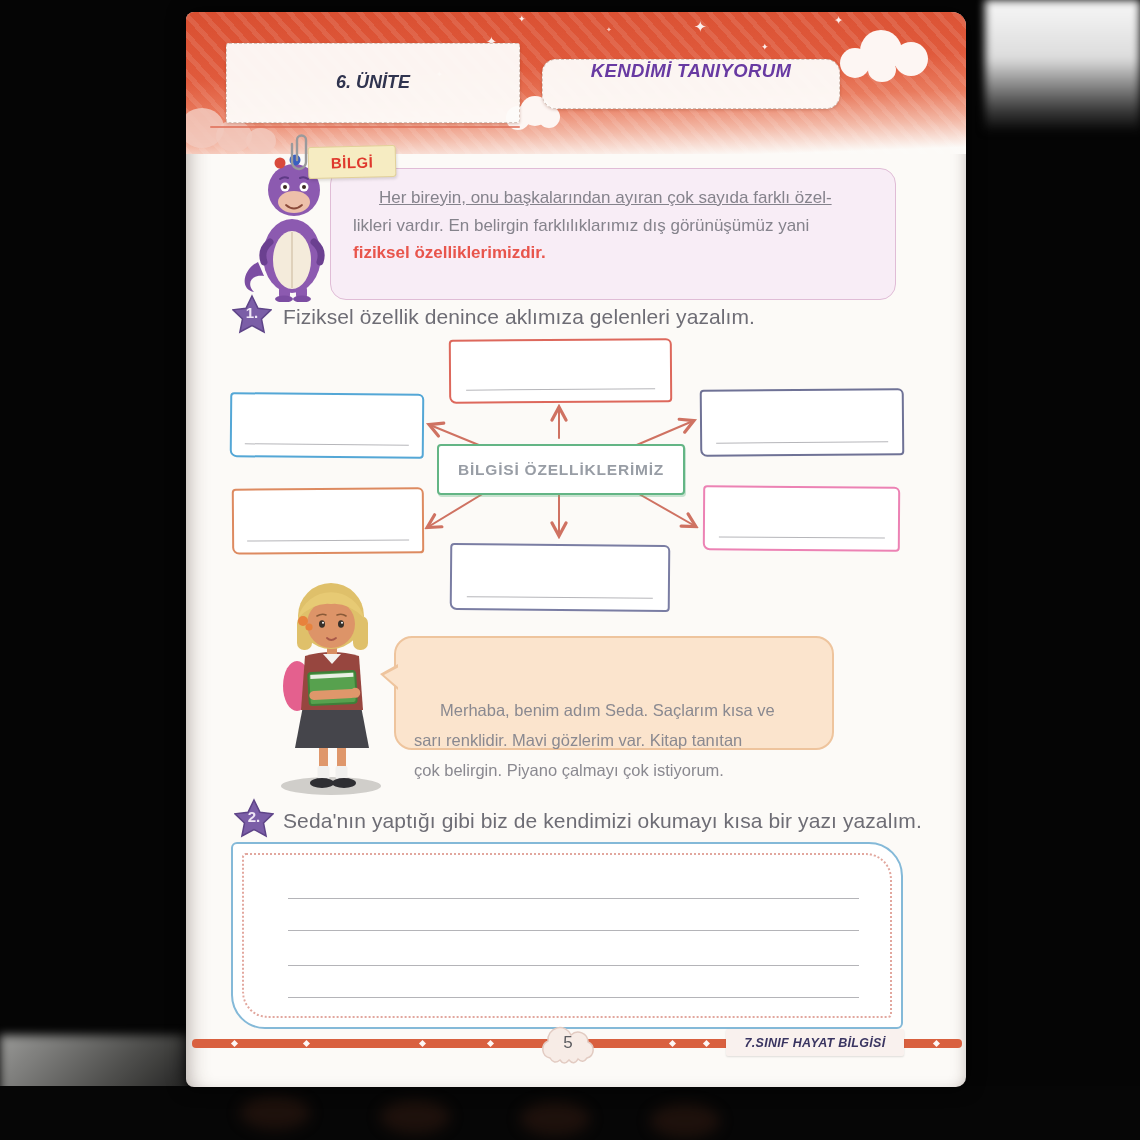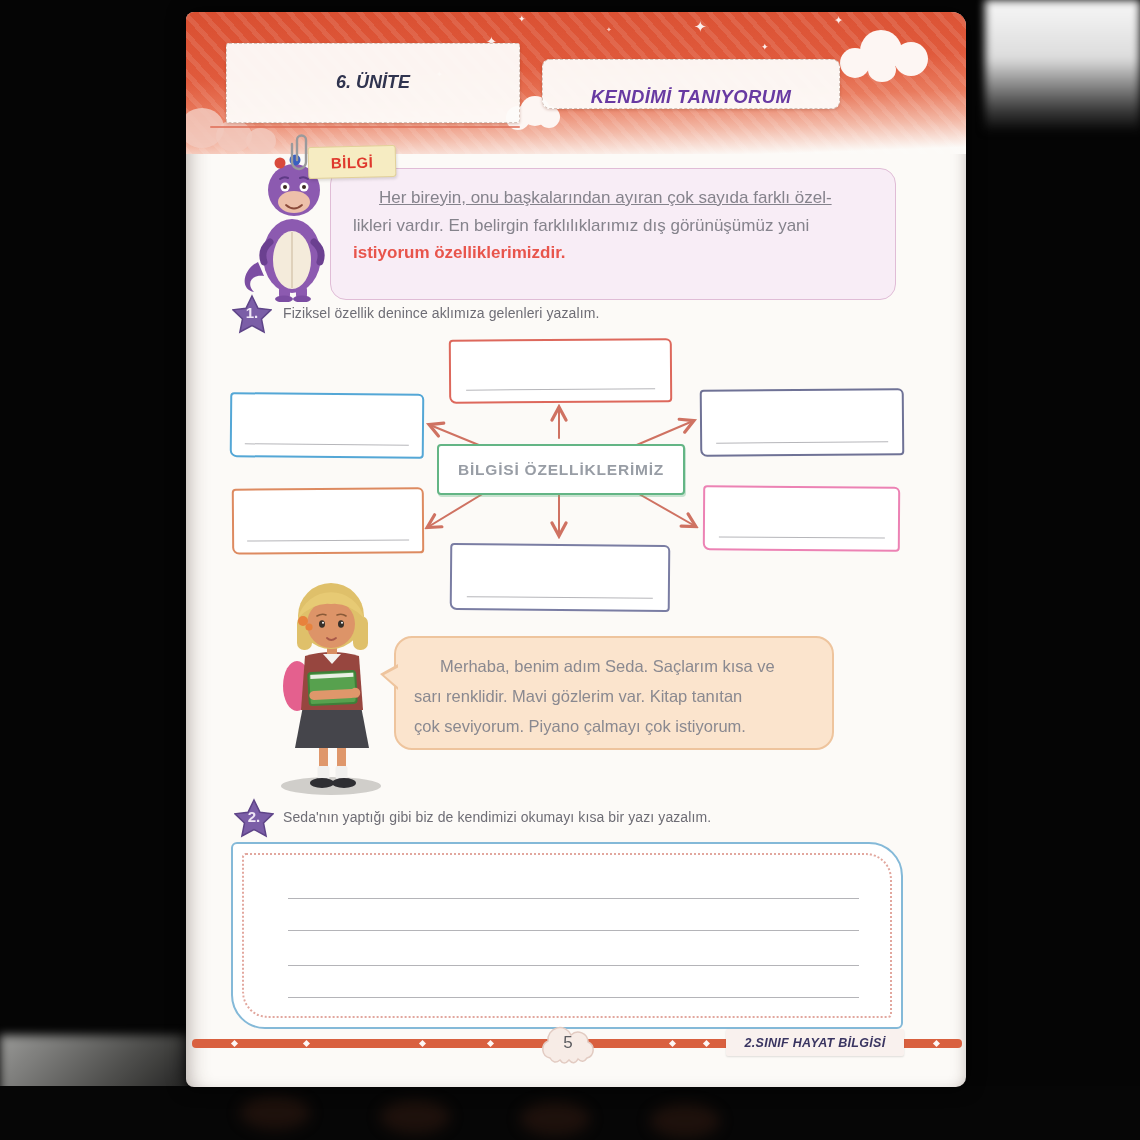--- a/index.html
+++ b/index.html
@@ -33,22 +33,22 @@
   .scallop{position:absolute;border-radius:50%;background:#f2c9bd;opacity:.85;}
   .cloud{position:absolute;}
   .cloud i{position:absolute;background:#fdf6f3;border-radius:50%;display:block;}
   .hdr-line{position:absolute;height:2px;background:#e0705a;opacity:.8;border-radius:2px;}
   .unit-box{position:absolute;left:40px;top:31px;width:292px;height:78px;
     background:rgba(253,251,249,.96);border:1px dashed #d5c3ba;border-radius:3px;
     display:flex;flex-direction:column;align-items:center;justify-content:center;
     color:#30344f;font-weight:bold;font-style:italic;font-size:18px;line-height:1.55;
     box-shadow:0 1px 3px rgba(120,40,20,.25);}
   .topic-box{position:absolute;left:356px;top:47px;width:296px;height:48px;
-    background:rgba(253,251,249,.96);border:1px dashed #d5c3ba;border-radius:8px;
-    display:flex;align-items:flex-end;justify-content:center;
+    background:rgba(253,251,249,.96);border:1px dashed #d5c3ba;border-radius:14px;
+    display:flex;align-items:flex-start;justify-content:center;
     color:#683aa2;font-weight:bold;font-style:italic;font-size:18.5px;letter-spacing:.4px;
     box-shadow:0 1px 3px rgba(120,40,20,.25);}
   
   .bilgi-tab{position:absolute;left:122px;top:134px;width:86px;height:30px;
     background:#f6ecc2;border:1px solid #e2d199;border-radius:3px;transform:rotate(-1.5deg);
     display:flex;align-items:center;justify-content:center;
     color:#df382d;font-weight:bold;font-size:15px;letter-spacing:.5px;
     box-shadow:1px 2px 3px rgba(0,0,0,.12);z-index:3;}
   .paperclip{position:absolute;left:104px;top:120px;width:22px;height:40px;z-index:4;}
   .info-box{position:absolute;left:144px;top:156px;width:566px;height:132px;
@@ -56,42 +56,42 @@
     padding:15px 22px 0 22px;box-sizing:border-box;
     font-size:17px;line-height:1.62;color:#85838c;z-index:2;}
   .info-box .l1{text-indent:26px;text-decoration:underline;}
   .info-box .hl{color:#e8554c;font-weight:bold;}
   .dino{position:absolute;left:52px;top:138px;width:106px;height:152px;z-index:2;}
   
   .star-badge{position:absolute;width:40px;height:40px;}
   .star-badge svg{position:absolute;inset:0;}
   .star-num{position:absolute;inset:0;display:flex;align-items:center;justify-content:center;
     color:#efe6f5;font-weight:bold;font-size:15px;padding-bottom:3px;}
-  .q-text{position:absolute;color:#6e6d75;font-size:14px;font-weight:500;letter-spacing:.1px;text-align:right;}
+  .q-text{position:absolute;color:#6e6d75;font-size:21px;font-weight:500;letter-spacing:.1px;text-align:right;}
   
   .mm-box{position:absolute;background:#fff;border-radius:4px 6px 4px 7px;}
   .mm-box .wline{position:absolute;left:7%;right:7%;bottom:11px;border-top:1.6px solid #b6b6ba;}
   .mm-red   {left:263px;top:327px;width:219px;height:60px;border:2.5px solid #dd685c;transform:rotate(-.4deg);}
   .mm-blue  {left:44px; top:381px;width:190px;height:61px;border:2.5px solid #54a7d6;transform:rotate(.5deg);}
   .mm-slate {left:514px;top:377px;width:200px;height:63px;border:2.5px solid #6f7296;transform:rotate(-.5deg);}
   .mm-orange{left:46px; top:476px;width:188px;height:62px;border:2.5px solid #dd8a60;transform:rotate(-.4deg);}
   .mm-pink  {left:517px;top:474px;width:193px;height:61px;border:2.5px solid #ec82b4;transform:rotate(.4deg);}
   .mm-purple{left:264px;top:532px;width:216px;height:63px;border:2.5px solid #7a7da3;transform:rotate(.5deg);}
   .mm-center{position:absolute;left:251px;top:432px;width:244px;height:47px;background:#fff;
     border:2.5px solid #63b585;border-radius:4px;display:flex;align-items:center;justify-content:center;
     color:#989da5;font-weight:bold;font-size:15.5px;letter-spacing:.8px;
     box-shadow:1px 2px 0 rgba(99,181,133,.35);z-index:2;}
   .mm-arrows{position:absolute;left:0;top:320px;width:780px;height:290px;z-index:1;}
   
   .girl{position:absolute;left:67px;top:546px;width:160px;height:242px;}
   .speech{position:absolute;left:208px;top:624px;width:440px;height:114px;
     background:#fbe4cd;border:2px solid #eec49d;border-radius:18px;
     padding:13px 18px 0 18px;box-sizing:border-box;
     font-size:16.5px;line-height:1.82;color:#8a8990;}
-  .speech .l1{text-indent:26px;}
+  .speech .l1{text-indent:26px;margin-top:44px;}
   .speech:before{content:"";position:absolute;left:-16px;top:26px;width:0;height:0;
     border-top:10px solid transparent;border-bottom:16px solid transparent;border-right:18px solid #eec49d;}
   .speech:after{content:"";position:absolute;left:-12px;top:29px;width:0;height:0;
     border-top:8px solid transparent;border-bottom:13px solid transparent;border-right:15px solid #fbe4cd;}
   
   .write-box{position:absolute;left:45px;top:830px;width:672px;height:187px;
     background:#fff;border:2.5px solid #84b9d8;border-radius:6px 34px 6px 34px;box-sizing:border-box;}
   .write-inner{position:absolute;inset:9px;border:2px dotted #e2a79e;border-radius:4px 26px 4px 26px;}
   .write-line{position:absolute;left:55px;right:42px;border-top:1.7px solid #b4b4b8;}
   
@@ -157,21 +157,21 @@
 
   <svg class="paperclip" viewBox="0 0 22 40">
     <path d="M7,28 V8 a4.5,4.5 0 0 1 9,0 v22 a7,7 0 0 1 -14,0 V12" fill="none" stroke="#9a9a9c" stroke-width="2.4" stroke-linecap="round"></path>
   </svg>
   <div class="bilgi-tab">
     <span>BİLGİ</span>
   </div>
   <div class="info-box">
     <div class="l1">Her bireyin, onu başkalarından ayıran çok sayıda farklı özel-</div>
     <div>likleri vardır. En belirgin farklılıklarımız dış görünüşümüz yani</div>
-    <div class="hl">istiyorum özelliklerimizdir.</div>
+    <div class="hl">fiziksel özelliklerimizdir.</div>
   </div>
 
   <svg class="dino" viewBox="0 0 106 152">
     <path d="M20,112 C4,120 2,140 16,142 C8,134 13,124 26,126 Z" fill="#7c4da2"></path>
     <ellipse cx="54" cy="106" rx="29" ry="37" fill="#8c5ab0"></ellipse>
     <rect x="41" y="136" width="11" height="13" rx="4" fill="#8c5ab0"></rect>
     <rect x="58" y="136" width="11" height="13" rx="4" fill="#8c5ab0"></rect>
     <ellipse cx="46" cy="149" rx="9" ry="3.5" fill="#7c4da2"></ellipse>
     <ellipse cx="64" cy="149" rx="9" ry="3.5" fill="#7c4da2"></ellipse>
     <ellipse cx="54" cy="110" rx="19" ry="29" fill="#f4ebdb"></ellipse>
@@ -268,21 +268,21 @@
     <circle cx="70" cy="64.8" r="1" fill="#fff"></circle>
     <circle cx="89" cy="64.8" r="1" fill="#fff"></circle>
     <path d="M64,58 q5,-3 9,-1" stroke="#8a5a38" stroke-width="1.6" fill="none" stroke-linecap="round"></path>
     <path d="M84,57 q5,-2 9,1" stroke="#8a5a38" stroke-width="1.6" fill="none" stroke-linecap="round"></path>
     <path d="M74,80 q4,4 9,0" stroke="#a85848" stroke-width="1.8" fill="none" stroke-linecap="round"></path>
   </svg>
 
   <div class="speech">
     <div class="l1">Merhaba, benim adım Seda. Saçlarım kısa ve</div>
     <div>sarı renklidir. Mavi gözlerim var. Kitap tanıtan</div>
-    <div>çok seviyorum. Piyano çalmayı çok istiyorum.</div>
+    <div>çok belirgin. Piyano çalmayı çok istiyorum.</div>
   </div>
 
   <div class="star-badge" style="left:48px;top:786px;">
     <svg viewBox="0 0 40 40">
       <polygon points="20,2 25.9,14.2 39,15.8 29.5,25 32.1,38 20,31.5 7.9,38 10.5,25 1,15.8 14.1,14.2" fill="#7b5ea7" stroke="#5e4488" stroke-width="1.5"></polygon>
     </svg>
     <span class="star-num">2.</span>
   </div>
   <div class="q-text" style="left:97px;top:797px;">Seda'nın yaptığı gibi biz de kendimizi okumayı kısa bir yazı yazalım.</div>
 
@@ -303,16 +303,16 @@
     <span class="bar-spark" style="left:512px;"></span>
     <span class="bar-spark" style="left:742px;"></span>
   </div>
   <div class="page-cloud">
     <svg viewBox="0 0 64 50" style="position:absolute;inset:0;">
       <path d="M14,38 a9,9 0 0 1 -2,-17 a12,12 0 0 1 23,-6 a10,10 0 0 1 17,7 a8.5,8.5 0 0 1 -1,16 q-4,6 -9,1 q-4,7 -9,1 q-5,6 -9,0 q-6,5 -10,-2 Z" fill="#f7ece6" stroke="#e2cbc2" stroke-width="1.5"></path>
     </svg>
     <span class="page-num">5</span>
   </div>
   <div class="book-title">
-    <span>2.SINIF HAYAT BİLGİSİ</span>
+    <span>7.SINIF HAYAT BİLGİSİ</span>
   </div>
 
 </div>
 
 </body></html>

